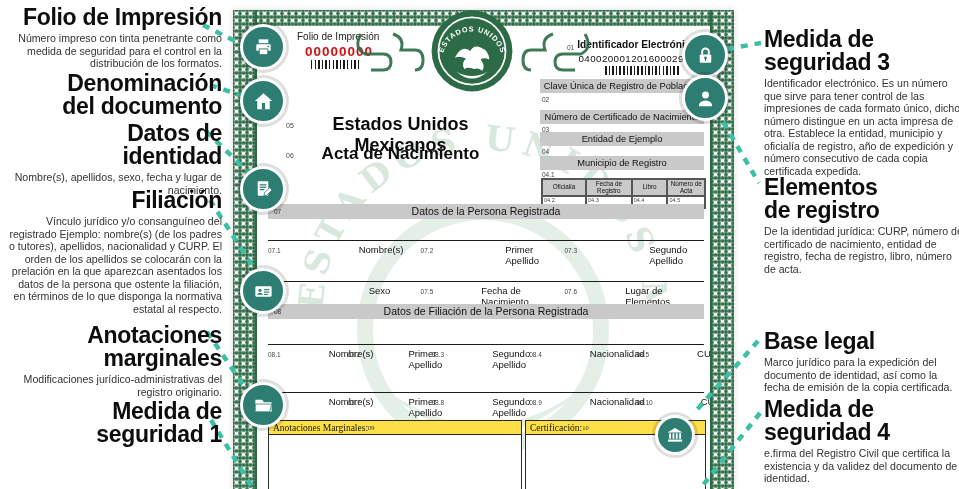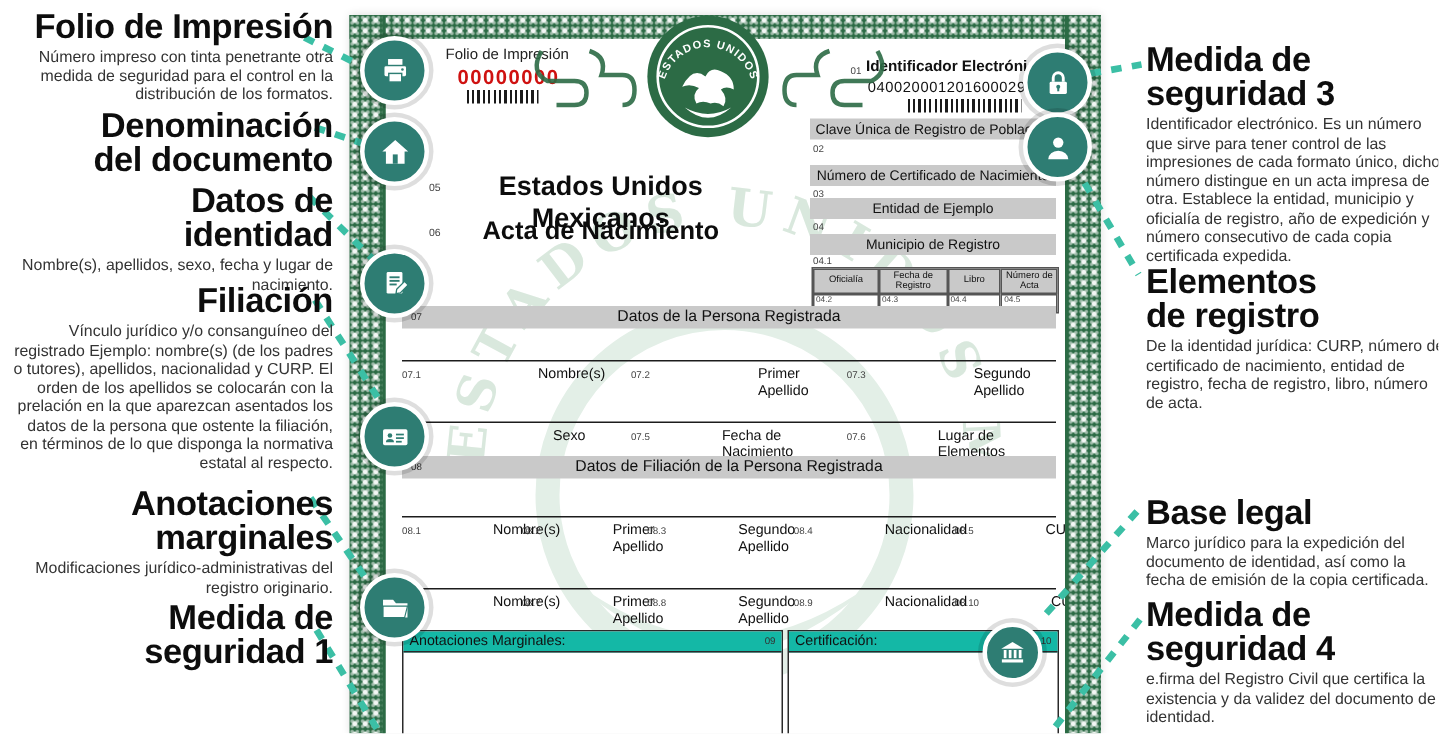--- a/index.html
+++ b/index.html
@@ -32,22 +32,22 @@
             display:grid;grid-template-columns:27% 28% 22% 23%;z-index:1;background:#fff;}
   .regtable .h{background:#c9c9c9;border:0.5px solid #555;font-size:6.3px;line-height:1.05;text-align:center;
                padding:1px 0;height:13px;display:flex;align-items:center;justify-content:center;}
   .regtable .c{background:#fff;border:0.5px solid #555;font-size:5.5px;color:#444;height:10px;padding-left:1px;}
   .doc-title{position:absolute;font-weight:bold;text-align:center;color:#0c0c0c;}
   .fieldrow{position:absolute;left:35px;width:436px;border-top:1.5px solid #1c1c1c;display:flex;padding-top:3px;z-index:1;}
   .fieldrow .cell{display:flex;align-items:baseline;}
   .fieldrow .fn{font-size:6.5px;color:#444;margin-right:8px;}
   .fieldrow .fl{font-size:9.5px;color:#111;padding-left:40px;}
   .notebox{position:absolute;border:1.5px solid #2a2a2a;background:#fff;z-index:1;}
-  .notebox .hd{background:#14b8a6;height:13px;display:flex;justify-content:space-between;align-items:center;
-               padding:0 4px;font-size:9.5px;border-bottom:1px solid #2a2a2a;}
+  .notebox .hd{background:#fde047;height:13px;display:flex;justify-content:flex-start;align-items:center;
+               padding:0 4px;font-size:9.5px;border-bottom:1px solid #2a2a2a;font-family:Liberation Serif, serif;}
   .notebox .hd .n{font-size:6.5px;color:#333;}
   
   .note{position:absolute;z-index:4;}
   .note h2{margin:0;font-size:23px;line-height:1.0;font-weight:bold;color:#0d0d0d;letter-spacing:-.3px;}
   .note p{margin:3px 0 0 0;font-size:10.6px;line-height:1.18;color:#333;}
   .note-l{text-align:right;}
   .note-l h2{margin-left:auto;}
   .note-r{text-align:left;}
   
   .connectors{position:absolute;left:0;top:0;width:959px;height:489px;z-index:2;pointer-events:none;}
@@ -304,21 +304,21 @@
         <rect x="5" y="10" width="2.2" height="6.5" fill="#fff"></rect>
         <rect x="9" y="10" width="2.2" height="6.5" fill="#fff"></rect>
         <rect x="13" y="10" width="2.2" height="6.5" fill="#fff"></rect>
         <rect x="17" y="10" width="2.2" height="6.5" fill="#fff"></rect>
         <rect x="3.5" y="17.5" width="17" height="2.5" fill="#fff"></rect>
       </svg>
   </div>
 
   <div class="note note-l" style="top:6px;right:737px;width:215px;">
     <h2>Folio de Impresión</h2>
-    <p>Número impreso con tinta penetrante otra medida de seguridad para el control en la distribución de los formatos.</p>
+    <p>Número impreso con tinta penetrante como medida de seguridad para el control en la distribución de los formatos.</p>
   </div>
   <div class="note note-l" style="top:72px;right:737px;width:215px;">
     <h2 style="max-width:175px;">Denominación del documento</h2>
   </div>
   <div class="note note-l" style="top:122px;right:737px;width:215px;">
     <h2 style="max-width:112px;">Datos de identidad</h2>
     <p>Nombre(s), apellidos, sexo, fecha y lugar de nacimiento.</p>
   </div>
   <div class="note note-l" style="top:189px;right:737px;width:215px;">
     <h2>Filiación</h2>

